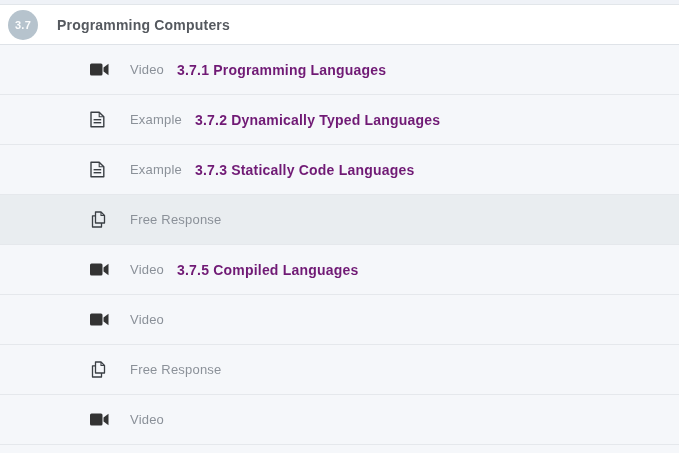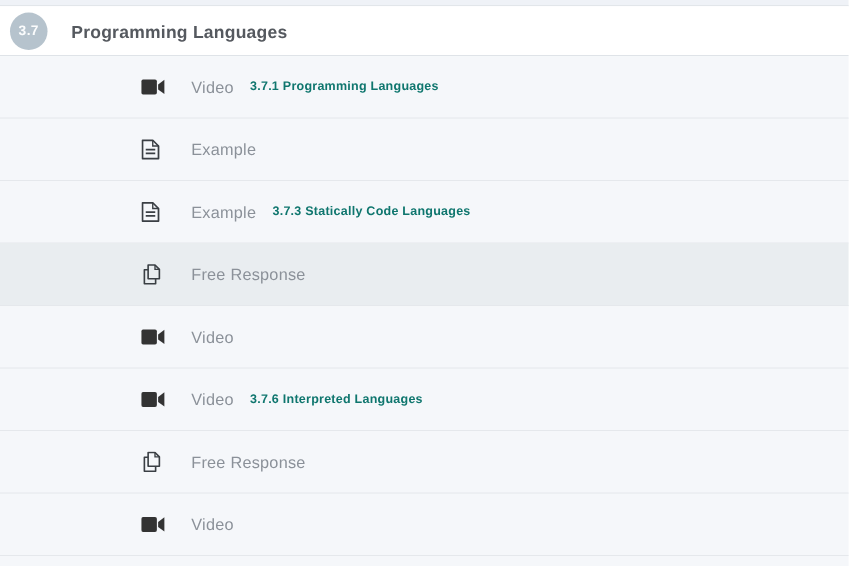--- a/index.html
+++ b/index.html
@@ -25,47 +25,47 @@
     display:flex;align-items:center;justify-content:center;
     flex:0 0 auto;letter-spacing:.3px;
   }
   .module-title{
     margin-left:19px;font-size:14px;font-weight:bold;color:#55595f;letter-spacing:.2px;
   }
 
   
   .row{
     height:49px;background:#f5f7fa;border-bottom:1px solid #e5e8ec;
-    display:flex;align-items:center;cursor:pointer;padding-left:23px;
+    display:flex;align-items:center;cursor:pointer;
   }
   .row.highlight{background:#e9edf0;}
   .icon-slot{
     width:20px;margin-left:90px;flex:0 0 auto;
     display:flex;align-items:center;justify-content:flex-start;
   }
   .type-label{
     margin-left:20px;font-size:13px;color:#8b9199;white-space:nowrap;letter-spacing:.2px;
   }
   .item-title{
-    margin-left:13px;font-size:10px;font-weight:bold;color:#0f766e;
+    margin-left:13px;font-size:14px;font-weight:bold;color:#701a75;
     white-space:nowrap;letter-spacing:.2px;
   }
 
   
   .next-sliver{height:8px;background:#f5f7fa;}
 </style>
 </head>
 <body>
 
 <div class="module">
   <div class="prev-sliver"></div>
 
   <div class="module-header">
     <div class="badge">3.7</div>
-    <div class="module-title">Programming Languages</div>
+    <div class="module-title">Programming Computers</div>
   </div>
 
   <div id="lesson-list">
   <div class="row">
     <span class="icon-slot">
           <svg width="19" height="13" viewBox="0 0 19 13" aria-hidden="true">
             <rect x="0" y="0.5" width="12.5" height="12" rx="1.5" fill="#333333"></rect>
             <path d="M13.5 4.5 L18.5 0.8 V12.2 L13.5 8.5 Z" fill="#333333"></path>
           </svg>
         </span>
@@ -76,20 +76,21 @@
   <div class="row">
     <span class="icon-slot">
           <svg width="15" height="17" viewBox="0 0 15 17" aria-hidden="true">
             <path d="M1 1.2 H9.2 L13.8 5.8 V15.8 H1 Z" fill="none" stroke="#3a3f44" stroke-width="1.4" stroke-linejoin="round"></path>
             <path d="M9.2 1.2 V5.8 H13.8" fill="none" stroke="#3a3f44" stroke-width="1.1"></path>
             <line x1="3.6" y1="8.7" x2="11.2" y2="8.7" stroke="#3a3f44" stroke-width="1.4"></line>
             <line x1="3.6" y1="11.7" x2="11.2" y2="11.7" stroke="#3a3f44" stroke-width="1.4"></line>
           </svg>
         </span>
     <span class="type-label">Example</span>
+    <span class="item-title">3.7.2 Dynamically Typed Languages</span>
   </div>
 
   <div class="row">
     <span class="icon-slot">
           <svg width="15" height="17" viewBox="0 0 15 17" aria-hidden="true">
             <path d="M1 1.2 H9.2 L13.8 5.8 V15.8 H1 Z" fill="none" stroke="#3a3f44" stroke-width="1.4" stroke-linejoin="round"></path>
             <path d="M9.2 1.2 V5.8 H13.8" fill="none" stroke="#3a3f44" stroke-width="1.1"></path>
             <line x1="3.6" y1="8.7" x2="11.2" y2="8.7" stroke="#3a3f44" stroke-width="1.4"></line>
             <line x1="3.6" y1="11.7" x2="11.2" y2="11.7" stroke="#3a3f44" stroke-width="1.4"></line>
           </svg>
@@ -110,31 +111,31 @@
   </div>
 
   <div class="row">
     <span class="icon-slot">
           <svg width="19" height="13" viewBox="0 0 19 13" aria-hidden="true">
             <rect x="0" y="0.5" width="12.5" height="12" rx="1.5" fill="#333333"></rect>
             <path d="M13.5 4.5 L18.5 0.8 V12.2 L13.5 8.5 Z" fill="#333333"></path>
           </svg>
         </span>
     <span class="type-label">Video</span>
+    <span class="item-title">3.7.5 Compiled Languages</span>
   </div>
 
   <div class="row">
     <span class="icon-slot">
           <svg width="19" height="13" viewBox="0 0 19 13" aria-hidden="true">
             <rect x="0" y="0.5" width="12.5" height="12" rx="1.5" fill="#333333"></rect>
             <path d="M13.5 4.5 L18.5 0.8 V12.2 L13.5 8.5 Z" fill="#333333"></path>
           </svg>
         </span>
     <span class="type-label">Video</span>
-    <span class="item-title">3.7.6 Interpreted Languages</span>
   </div>
 
   <div class="row">
     <span class="icon-slot">
           <svg width="17" height="17" viewBox="0 0 17 17" aria-hidden="true">
             <path d="M5.5 1 H11 L14.5 4.5 V12 H5.5 Z" fill="none" stroke="#3a3f44" stroke-width="1.3" stroke-linejoin="round"></path>
             <path d="M11 1 V4.5 H14.5" fill="none" stroke="#3a3f44" stroke-width="1.1"></path>
             <path d="M5.5 4.8 H2.5 V16 H11.5 V12" fill="none" stroke="#3a3f44" stroke-width="1.3" stroke-linejoin="round"></path>
           </svg>
         </span>

